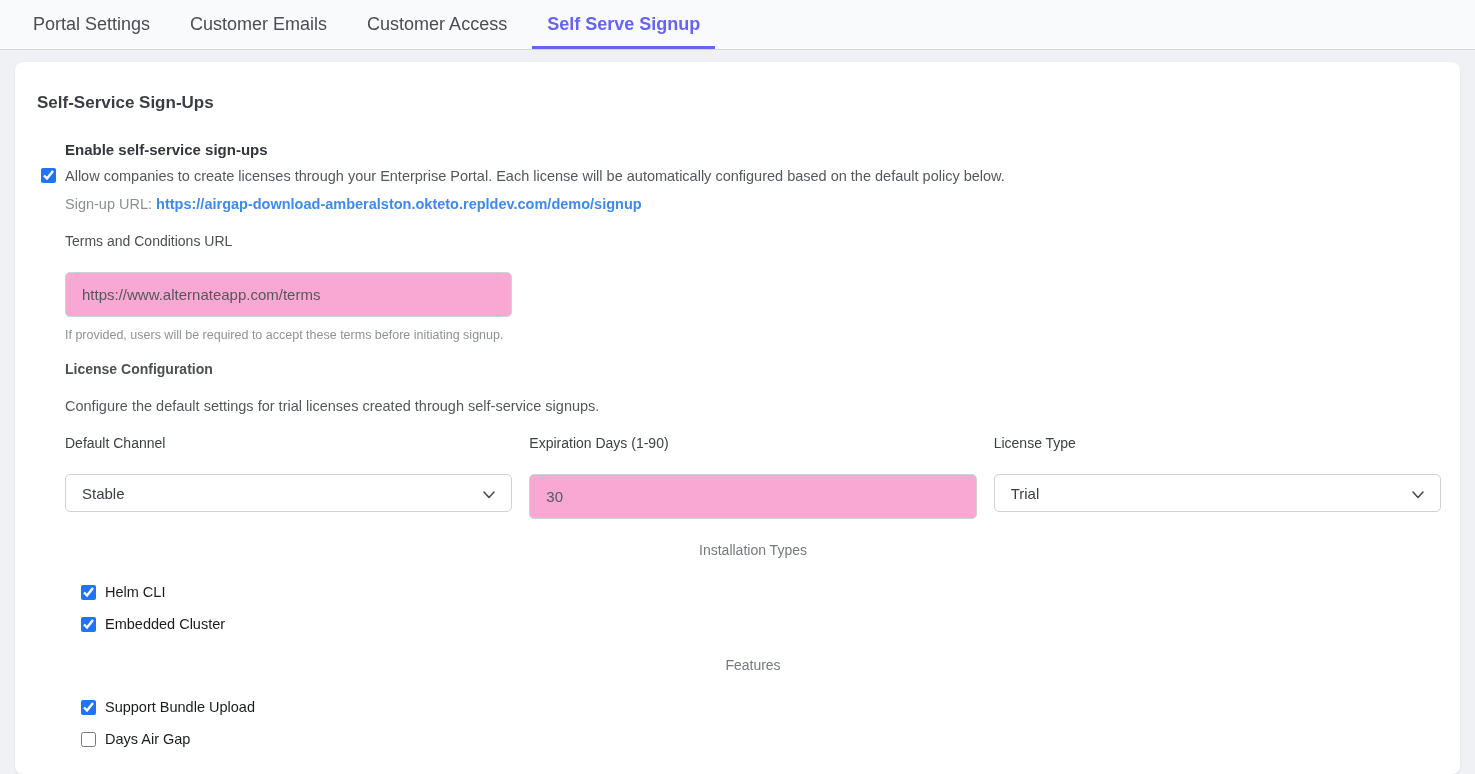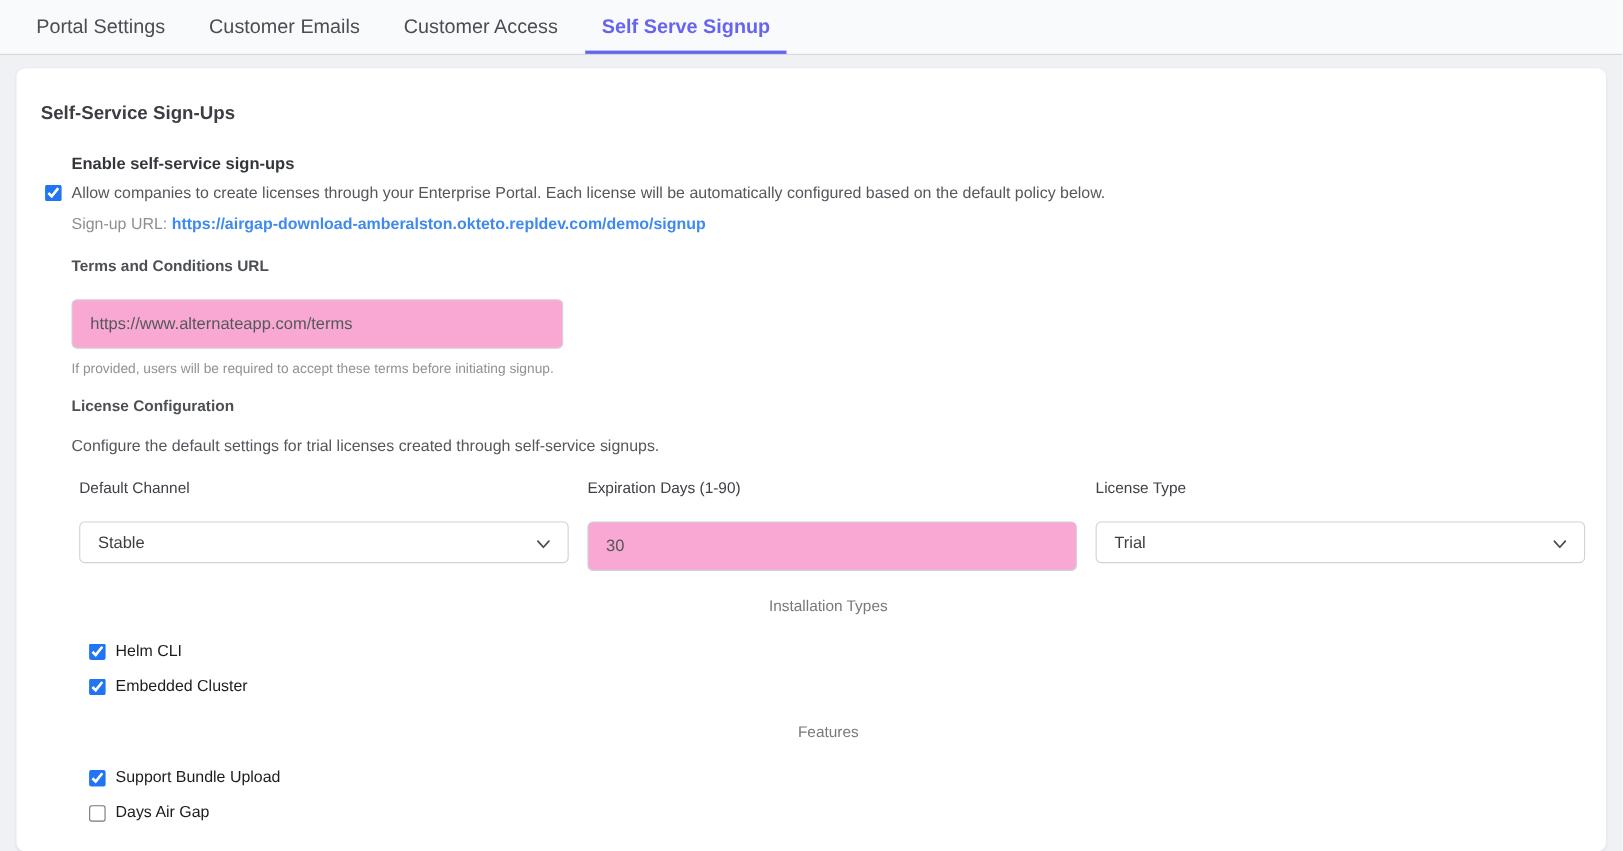--- a/index.html
+++ b/index.html
@@ -81,21 +81,21 @@
     cursor: pointer;
   }
   .signup-row { margin-top: 8px; font-size: 14.5px; line-height: 20px; }
   .signup-label { color: #8c8f94; }
   .signup-link { color: var(--link); font-weight: 700; text-decoration: none; cursor: pointer; }
 
   .field-label {
     margin-top: 18px;
     font-size: 14px;
     line-height: 19px;
-    font-weight: 700;
+    font-weight: 400;
     color: #4c4f54;
   }
   .text-input {
     display: block;
     margin-top: 21px;
     width: 447px;
     height: 45px;
     border: 1px solid #cfd2d6;
     border-radius: 5px;
     padding: 0 16px;
@@ -119,21 +119,20 @@
     color: #4c4f54;
   }
   .section-desc { margin-top: 17px; font-size: 14.5px; line-height: 20px; color: #54575c; }
 
   
   .grid3 {
     margin-top: 18px;
     display: grid;
     grid-template-columns: 1fr 1fr 1fr;
     gap: 17px;
-    margin-left: 7px;
   }
   .grid-label { font-size: 14px; line-height: 19px; color: #3e4146; }
   .control { margin-top: 21px; position: relative; }
   .control .text-input, .control select { margin-top: 0; width: 100%; }
   select {
     appearance: none;
     -webkit-appearance: none;
     height: 38px;
     border: 1px solid #cfd2d6;
     border-radius: 5px;

